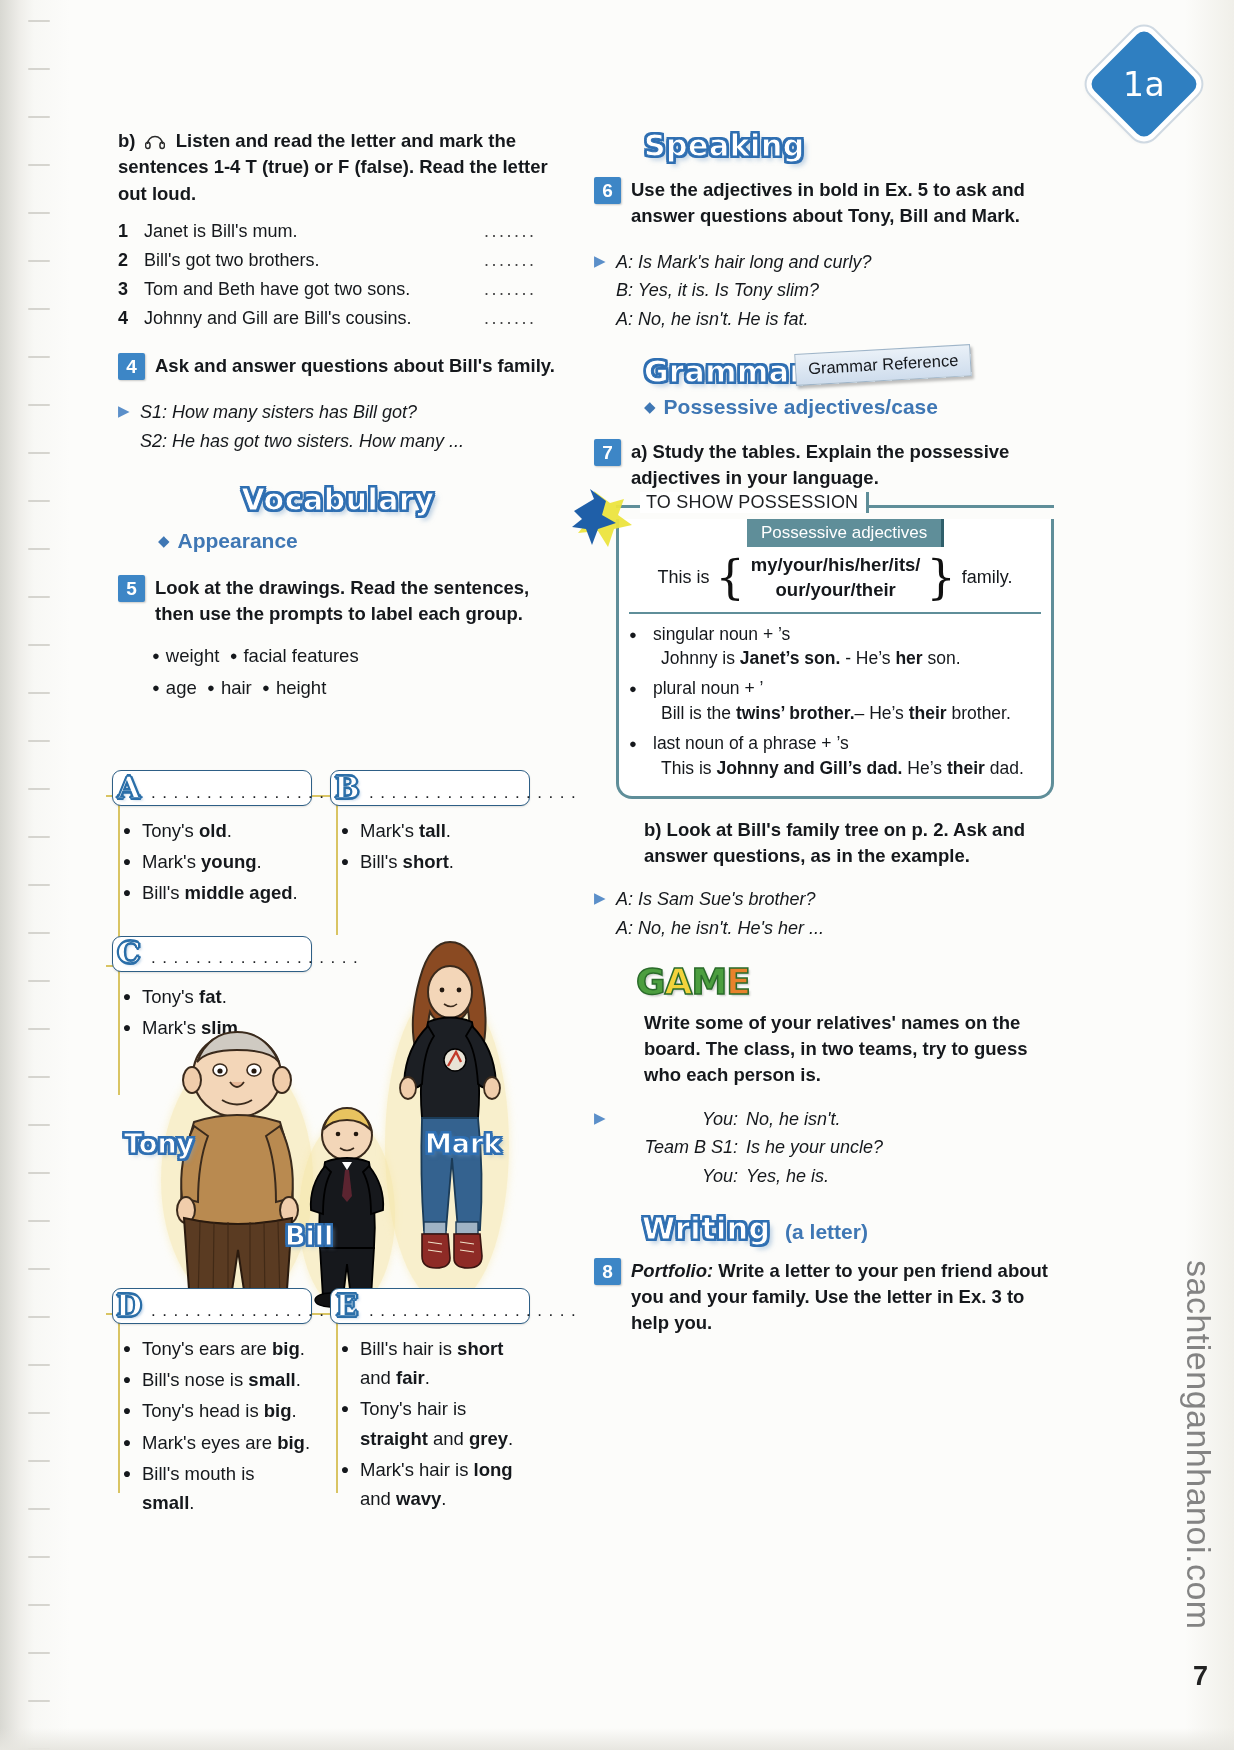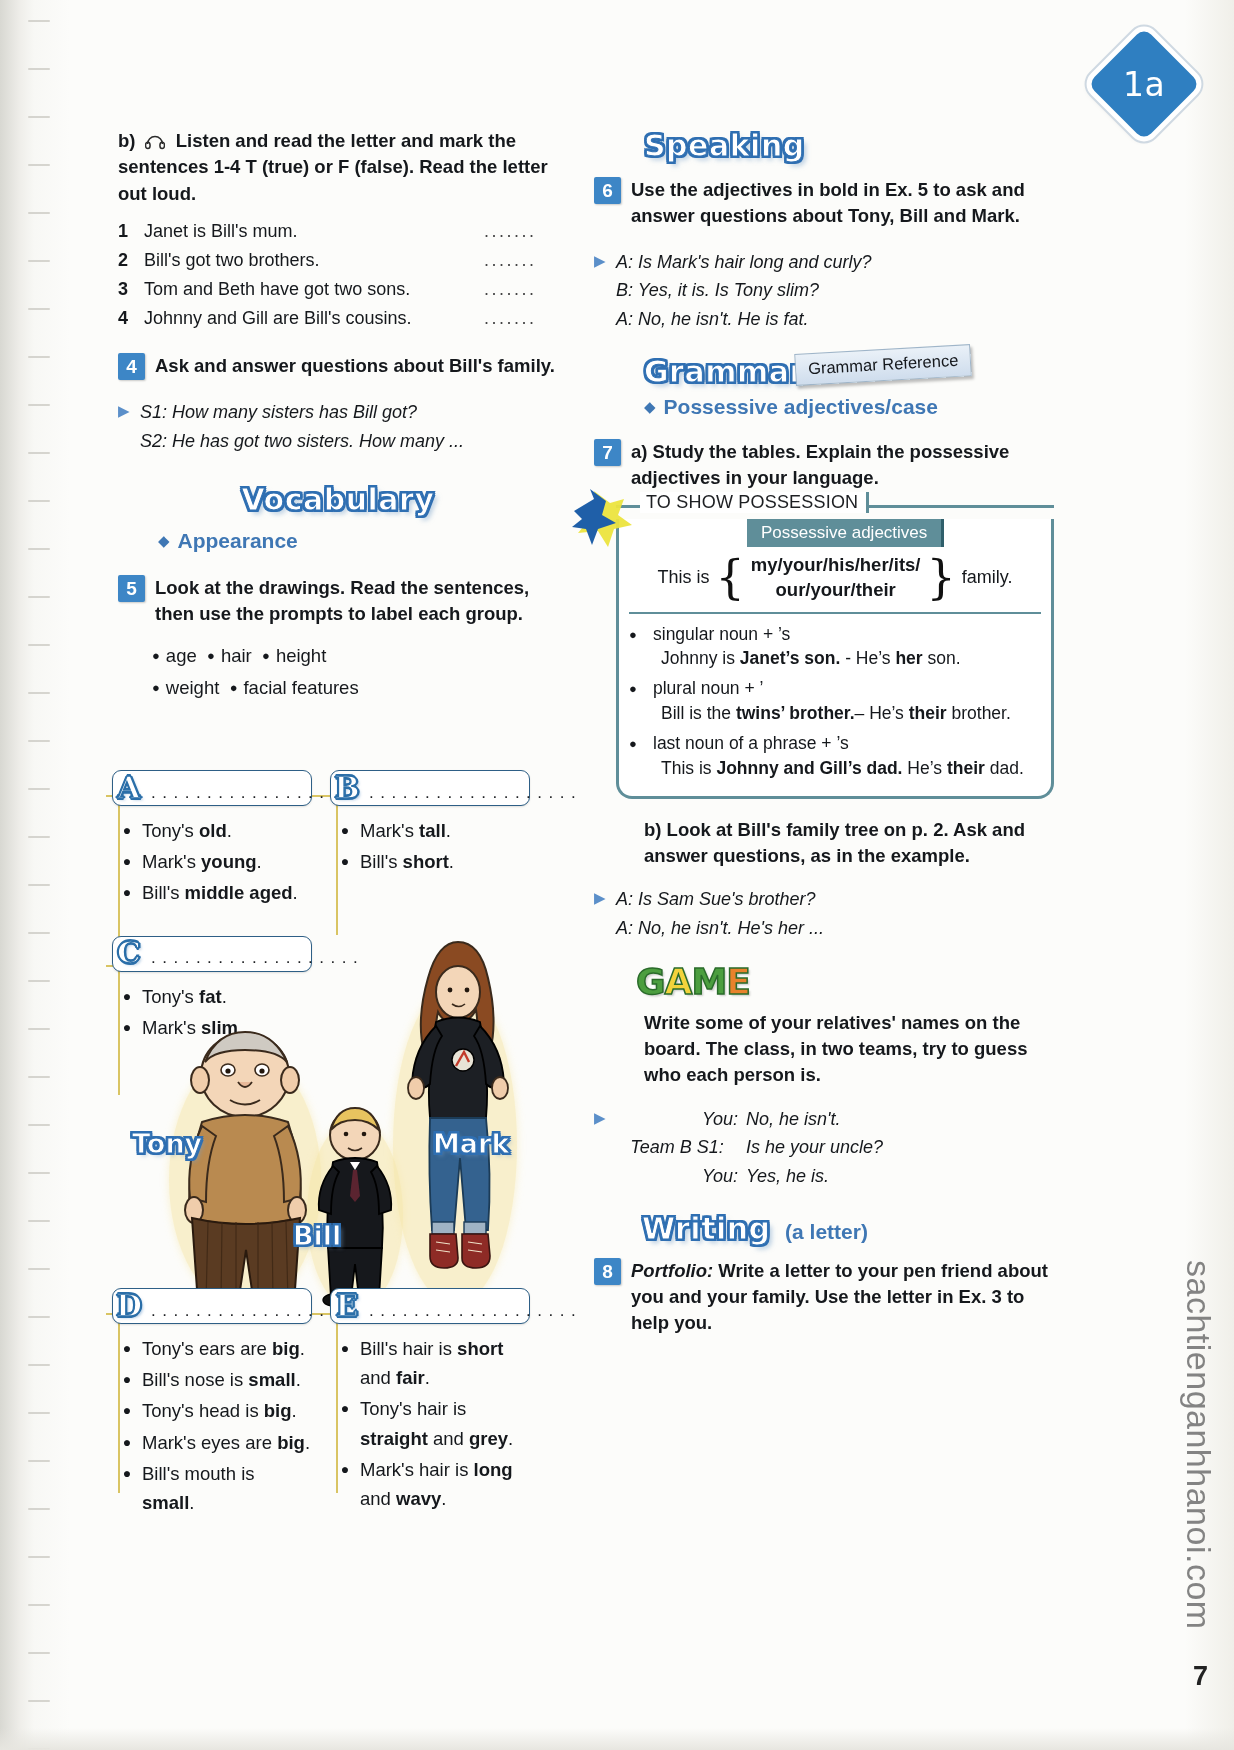--- a/index.html
+++ b/index.html
@@ -89,21 +89,21 @@
   .grpitems .li{display:flex;margin-bottom:2px;}
   .grpitems .li .bt{flex:none;width:30px;text-align:center;font-size:14px;padding-top:3px;}
   .grpitems .li .tx{flex:1;}
   .grpitems b{font-weight:bold;}
 
   
   .yrule-h{position:absolute;height:2px;background:#d9c463;}
   .yrule-v{position:absolute;width:2px;background:#d9c463;}
 
   
-  .illus{position:absolute;left:150px;top:930px;width:400px;height:390px;}
+  .illus{position:absolute;left:142px;top:930px;width:400px;height:390px;}
   .figname{
     position:absolute;font-family:"DejaVu Sans",sans-serif;font-weight:bold;font-size:27px;
     color:#ffffff;-webkit-text-stroke:1px #2f6fb2;
     text-shadow:2px 0 0 #2f6fb2,-2px 0 0 #2f6fb2,0 2px 0 #2f6fb2,0 -2px 0 #2f6fb2,
                 2px 2px 0 #2f6fb2,-2px 2px 0 #2f6fb2,2px -2px 0 #2f6fb2,-2px -2px 0 #2f6fb2,
                 3px 3px 4px rgba(120,160,200,.5);
     z-index:9;
   }
 
   
@@ -260,22 +260,22 @@
   </div>
   <div class="subhead" style="padding-left:40px;">
     <span class="dia">◆</span><span>Appearance</span>
   </div>
 
   <div class="hang" style="margin-top:22px;">
     <span class="task-n">5</span>
     <div class="body task">Look at the drawings. Read the sentences, then use the prompts to label each group.</div>
   </div>
   <div class="prompts" id="ex5-prompts">
+      <div><span class="b">●</span><span>weight&nbsp;&nbsp;</span><span class="b">●</span><span>facial features&nbsp;&nbsp;</span></div>
       <div><span class="b">●</span><span>age&nbsp;&nbsp;</span><span class="b">●</span><span>hair&nbsp;&nbsp;</span><span class="b">●</span><span>height&nbsp;&nbsp;</span></div>
-      <div><span class="b">●</span><span>weight&nbsp;&nbsp;</span><span class="b">●</span><span>facial features&nbsp;&nbsp;</span></div>
     </div>
 </div>
 
 <div style="position:absolute;left:112px;top:770px;width:455px;">
 
   <div class="yrule-h" style="left:-6px;top:25px;width:24px;"></div>
   <div class="yrule-v" style="left:6px;top:25px;height:170px;"></div>
   <div class="yrule-h" style="left:198px;top:25px;width:44px;"></div>
   <div class="yrule-v" style="left:224px;top:25px;height:140px;"></div>
 
@@ -580,21 +580,21 @@
   </div>
   <div class="task" style="margin-top:8px;padding-left:50px;">Write some of your relatives' names on the board. The class, in two teams, try to guess who each person is.</div>
   <div class="arrowbox" style="margin-top:16px;">
     <div class="tri">▶</div>
     <div class="lines" id="game-dlg">
         <div class="dlg" style="display: flex;">
           <span style="width:122px;flex:none;text-align:right;padding-right:8px;">You:</span>
           <span>No, he isn't.</span>
         </div>
         <div class="dlg" style="display: flex;">
-          <span style="width:122px;flex:none;text-align:center;padding-right:8px;">Team B S1:</span>
+          <span style="width:122px;flex:none;text-align:right;padding-right:8px;">Team B S1:</span>
           <span>Is he your uncle?</span>
         </div>
         <div class="dlg" style="display: flex;">
           <span style="width:122px;flex:none;text-align:right;padding-right:8px;">You:</span>
           <span>Yes, he is.</span>
         </div>
       </div>
   </div>
 
   <div style="margin-top:20px;padding-left:48px;">

